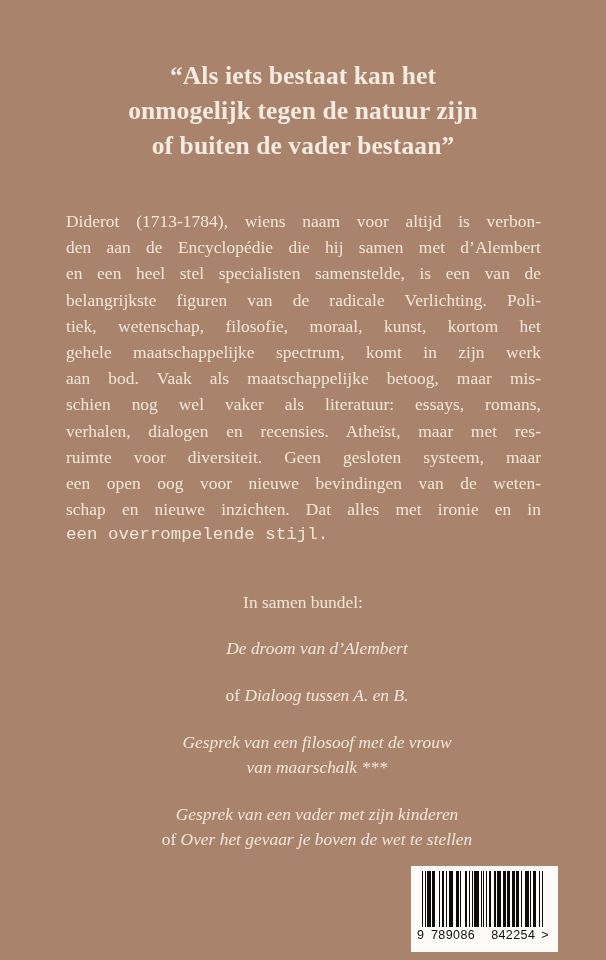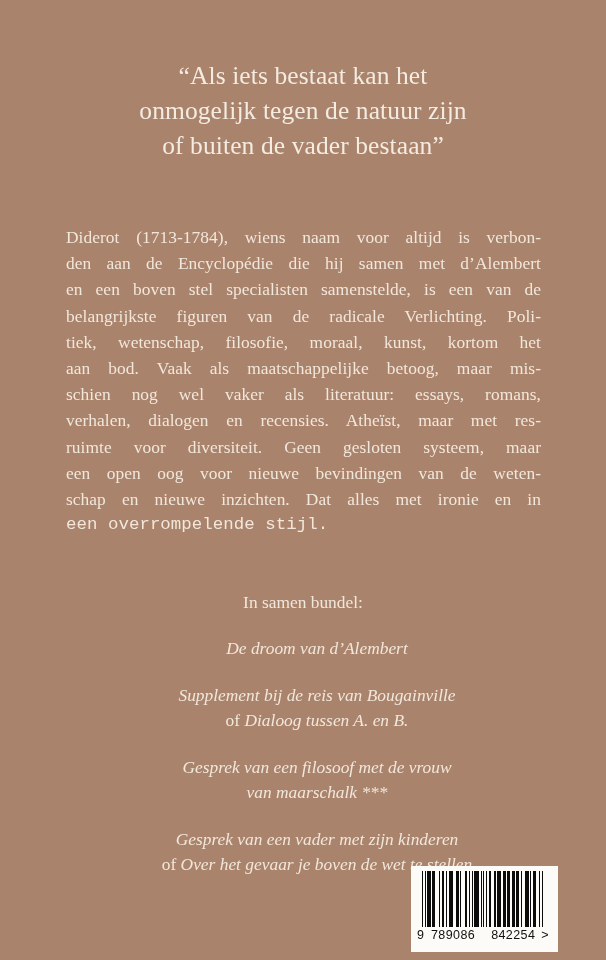--- a/index.html
+++ b/index.html
@@ -27,27 +27,27 @@
     position: absolute;
     left: 0;
     right: 0;
     top: 58px;
     text-align: center;
     font-size: 25.5px;
     line-height: 35px;
     color: #f4ebe1;
     letter-spacing: 0.1px;
   }
-  .quote .qline { display: block; white-space: nowrap; }
+  .quote .qline { display: block; white-space: nowrap; font-weight: bold; }
 
   
   .blurb {
     position: absolute;
     left: 66px;
-    top: 224px;
+    top: 208px;
     width: 475px;
     font-size: 17.4px;
     line-height: 26.2px;
     text-align: justify;
     color: #f2e7db;
     letter-spacing: 0.05px;
   }
   .blurb .bline {
     display: block;
     text-align: justify;
@@ -132,41 +132,41 @@
 
   <div class="quote">
     <span class="qline">“Als iets bestaat kan het</span>
     <span class="qline">onmogelijk tegen de natuur zijn</span>
     <span class="qline">of buiten de vader bestaan”</span>
   </div>
 
   <div class="blurb">
     <span class="bline">Diderot (1713-1784), wiens naam voor altijd is verbon-</span>
     <span class="bline">den aan de Encyclopédie die hij samen met d’Alembert</span>
-    <span class="bline">en een boven stel specialisten samenstelde, is een van de</span>
+    <span class="bline">en een heel stel specialisten samenstelde, is een van de</span>
     <span class="bline">belangrijkste figuren van de radicale Verlichting. Poli-</span>
     <span class="bline">tiek, wetenschap, filosofie, moraal, kunst, kortom het</span>
+    <span class="bline">gehele maatschappelijke spectrum, komt in zijn werk</span>
     <span class="bline">aan bod. Vaak als maatschappelijke betoog, maar mis-</span>
     <span class="bline">schien nog wel vaker als literatuur: essays, romans,</span>
     <span class="bline">verhalen, dialogen en recensies. Atheïst, maar met res-</span>
     <span class="bline">ruimte voor diversiteit. Geen gesloten systeem, maar</span>
     <span class="bline">een open oog voor nieuwe bevindingen van de weten-</span>
     <span class="bline">schap en nieuwe inzichten. Dat alles met ironie en in</span>
     <span class="bline last">een overrompelende stijl.</span>
   </div>
 
   <div class="contents">
     <div class="contents-heading">In samen bundel:</div>
 
     <div class="work">
       <span class="wline">De droom van d’Alembert</span>
     </div>
 
     <div class="work">
-      <span class="wline">Supplement bij de reis van Bougainville</span>
       <span class="wline"><span class="roman">of</span> <span>Dialoog tussen A. en B.</span></span>
     </div>
 
     <div class="work">
       <span class="wline">Gesprek van een filosoof met de vrouw</span>
       <span class="wline">van maarschalk ***</span>
     </div>
 
     <div class="work">
       <span class="wline">Gesprek van een vader met zijn kinderen</span>

